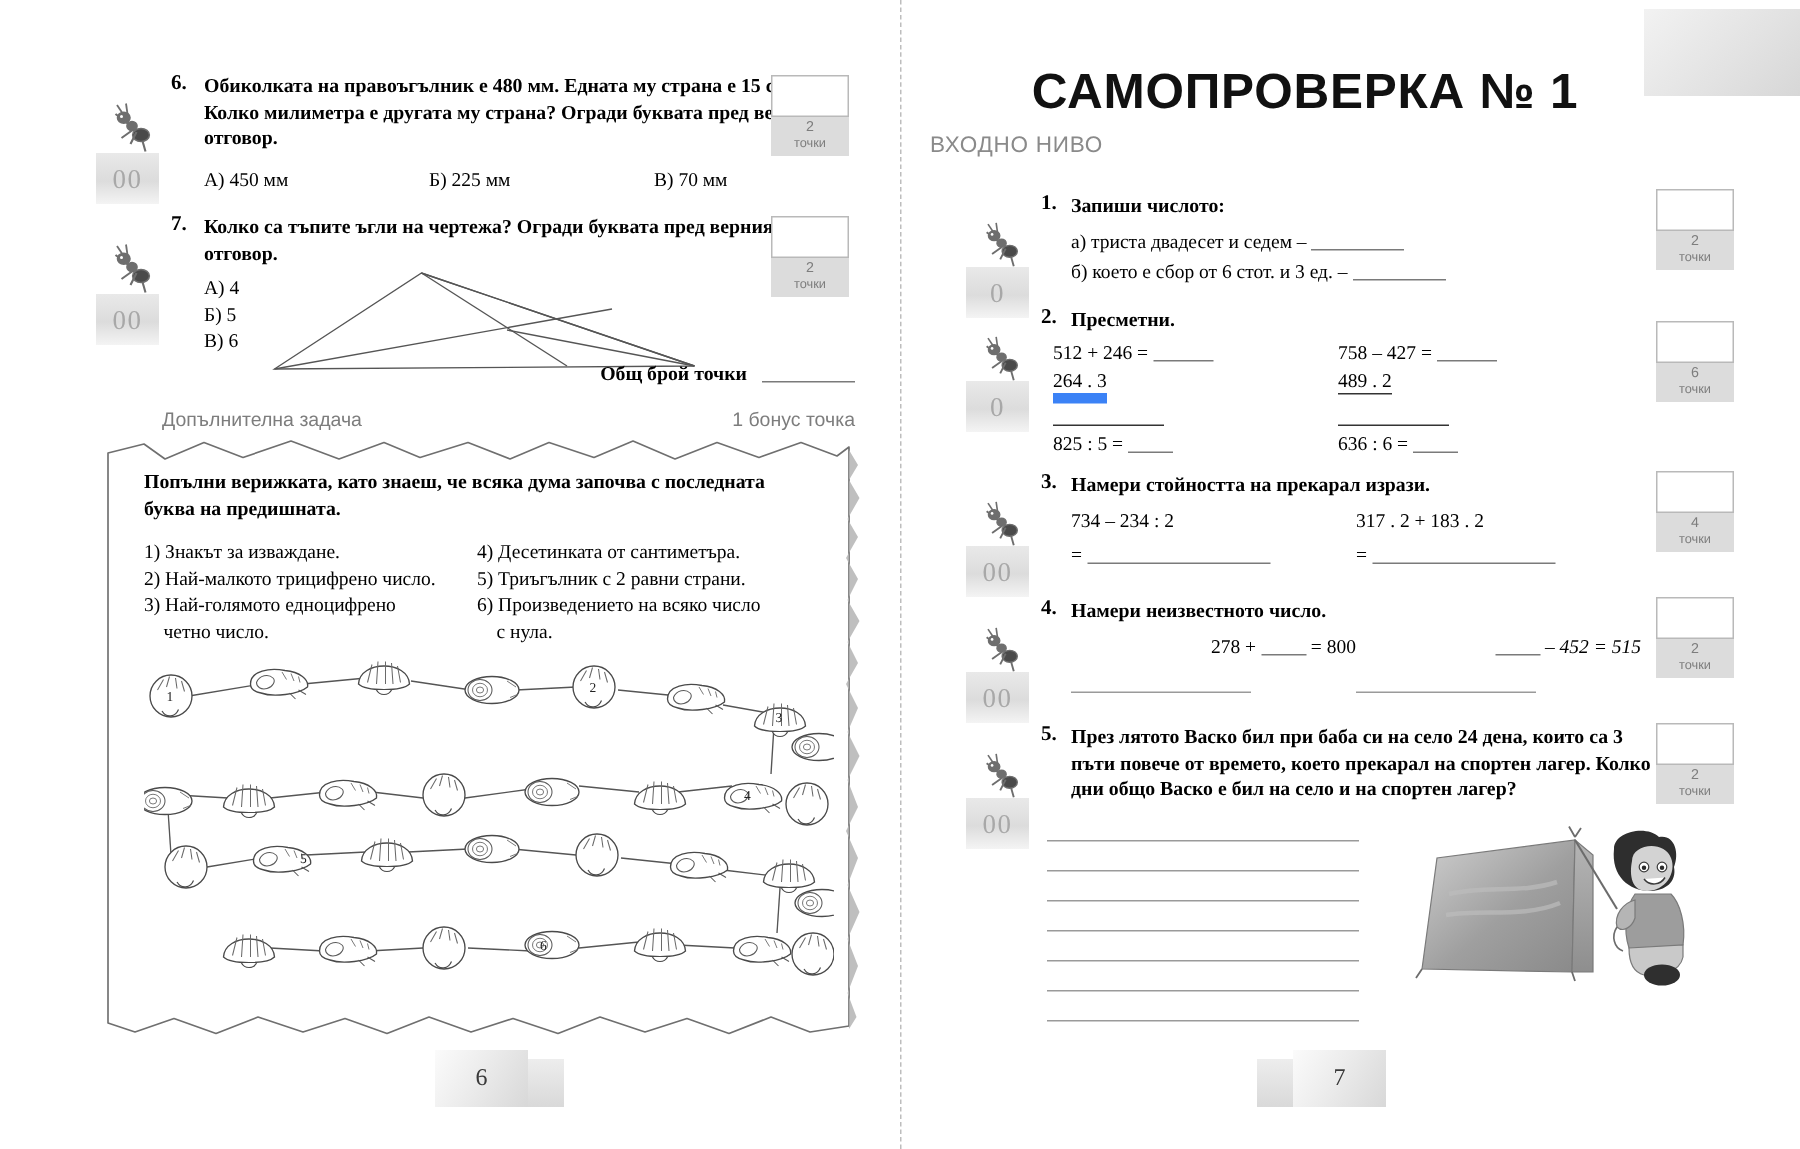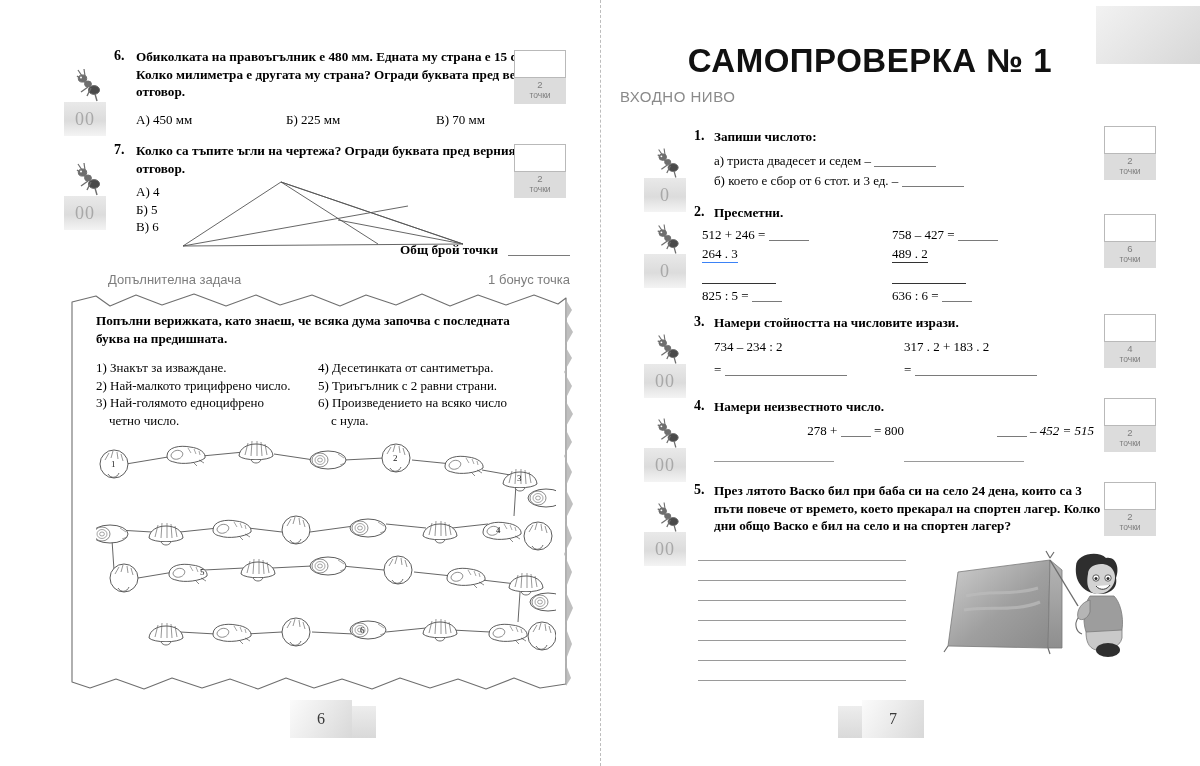--- a/index.html
+++ b/index.html
@@ -371,21 +371,21 @@
           <div class="tnum" style="width:20px;flex:0 0 20px;">2.</div>
           <div class="ttext">Пресметни.</div>
         </div>
         <div class="col2" style="margin-left:8px;margin-top:4px;">
           <div style="width:190px;">
             <div class="plain">
               <span>512 + 246 =</span>
               <span class="blankline" style="width:40px;"></span>
             </div>
             <div class="plain" style="margin-top:2px;">
-              <span style="border-bottom:1px solid #3b82f6;padding-bottom:1px;">264 . 3</span>
+              <span style="border-bottom:7px solid #3b82f6;padding-bottom:1px;">264 . 3</span>
             </div>
             <div style="width:74px;border-bottom:1px solid #333;height:20px;"></div>
             <div class="plain" style="margin-top:3px;">
               <span>825 : 5 =</span>
               <span class="blankline" style="width:30px;"></span>
             </div>
           </div>
           <div style="width:190px;">
             <div class="plain">
               <span>758 – 427 =</span>
@@ -423,21 +423,21 @@
             <path d="M22 19 L13 12 M24 23 L17 28 M27 24 L23 32" stroke-width="1.4" fill="none"></path>
             <path d="M31 30 L33 37" stroke-width="1.4" fill="none"></path>
             <circle cx="17" cy="13.6" r="1" fill="#fff" stroke="none"></circle>
           </g>
         </svg>
         <div class="diff">00</div>
       </div>
       <div style="margin-left:52px;">
         <div style="display:flex;">
           <div class="tnum" style="width:20px;flex:0 0 20px;">3.</div>
-          <div class="ttext">Намери стойността на числовите изрази.</div>
+          <div class="ttext">Намери стойността на прекарал изрази.</div>
         </div>
         <div class="col2" style="margin-left:20px;margin-top:6px;">
           <div style="width:190px;">
             <div class="plain">734 – 234 : 2</div>
             <div class="plain" style="margin-top:6px;">
               <span>=</span>
               <span class="blankline" style="width:122px;"></span>
             </div>
           </div>
           <div style="width:190px;">

